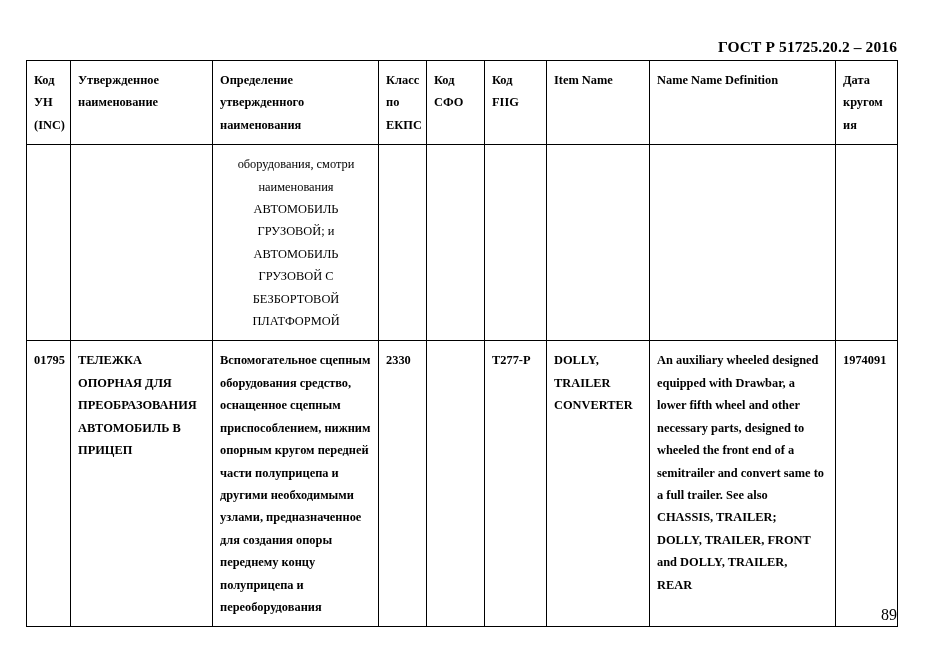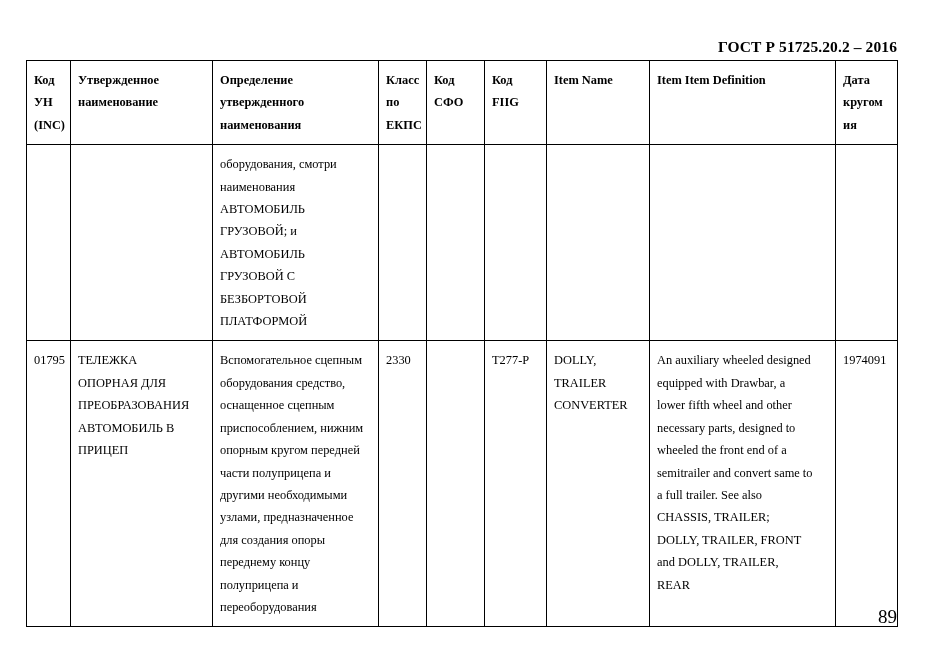--- a/index.html
+++ b/index.html
@@ -70,29 +70,29 @@
   .col-ekps  { width: 48px; }
   .col-sfo   { width: 58px; }
   .col-fiig  { width: 62px; }
   .col-iname { width: 103px; }
   .col-idef  { width: 186px; }
   .col-date  { width: 62px; }
 
   .cell-line { display: block; white-space: nowrap; }
 
   
-  .row-cont td { height: 176px; }
-  .row-main td { height: 264px; }
+  .row-cont td { height: 176px; text-align: center; }
+  .row-main td { height: 264px; font-weight: bold; }
 
   
   .page-number {
     position: absolute;
     right: 38px;
     top: 606px;
-    font-size: 19px;
+    font-size: 16px;
     text-align: right;
   }
 </style>
 </head>
 <body>
 
 <div class="page">
 
   <div class="doc-header">ГОСТ Р 51725.20.2 – 2016</div>
 
@@ -134,21 +134,21 @@
             <span class="hdr-line">СФО</span>
           </th>
         <th>
             <span class="hdr-line">Код</span>
             <span class="hdr-line">FIIG</span>
           </th>
         <th>
             <span class="hdr-line">Item Name</span>
           </th>
         <th>
-            <span class="hdr-line">Item Item Definition</span>
+            <span class="hdr-line">Name Name Definition</span>
           </th>
         <th>
             <span class="hdr-line">Дата</span>
             <span class="hdr-line">кругом</span>
             <span class="hdr-line">ия</span>
           </th>
       </tr>
     </thead>
     <tbody>
         <tr class="row-cont">

